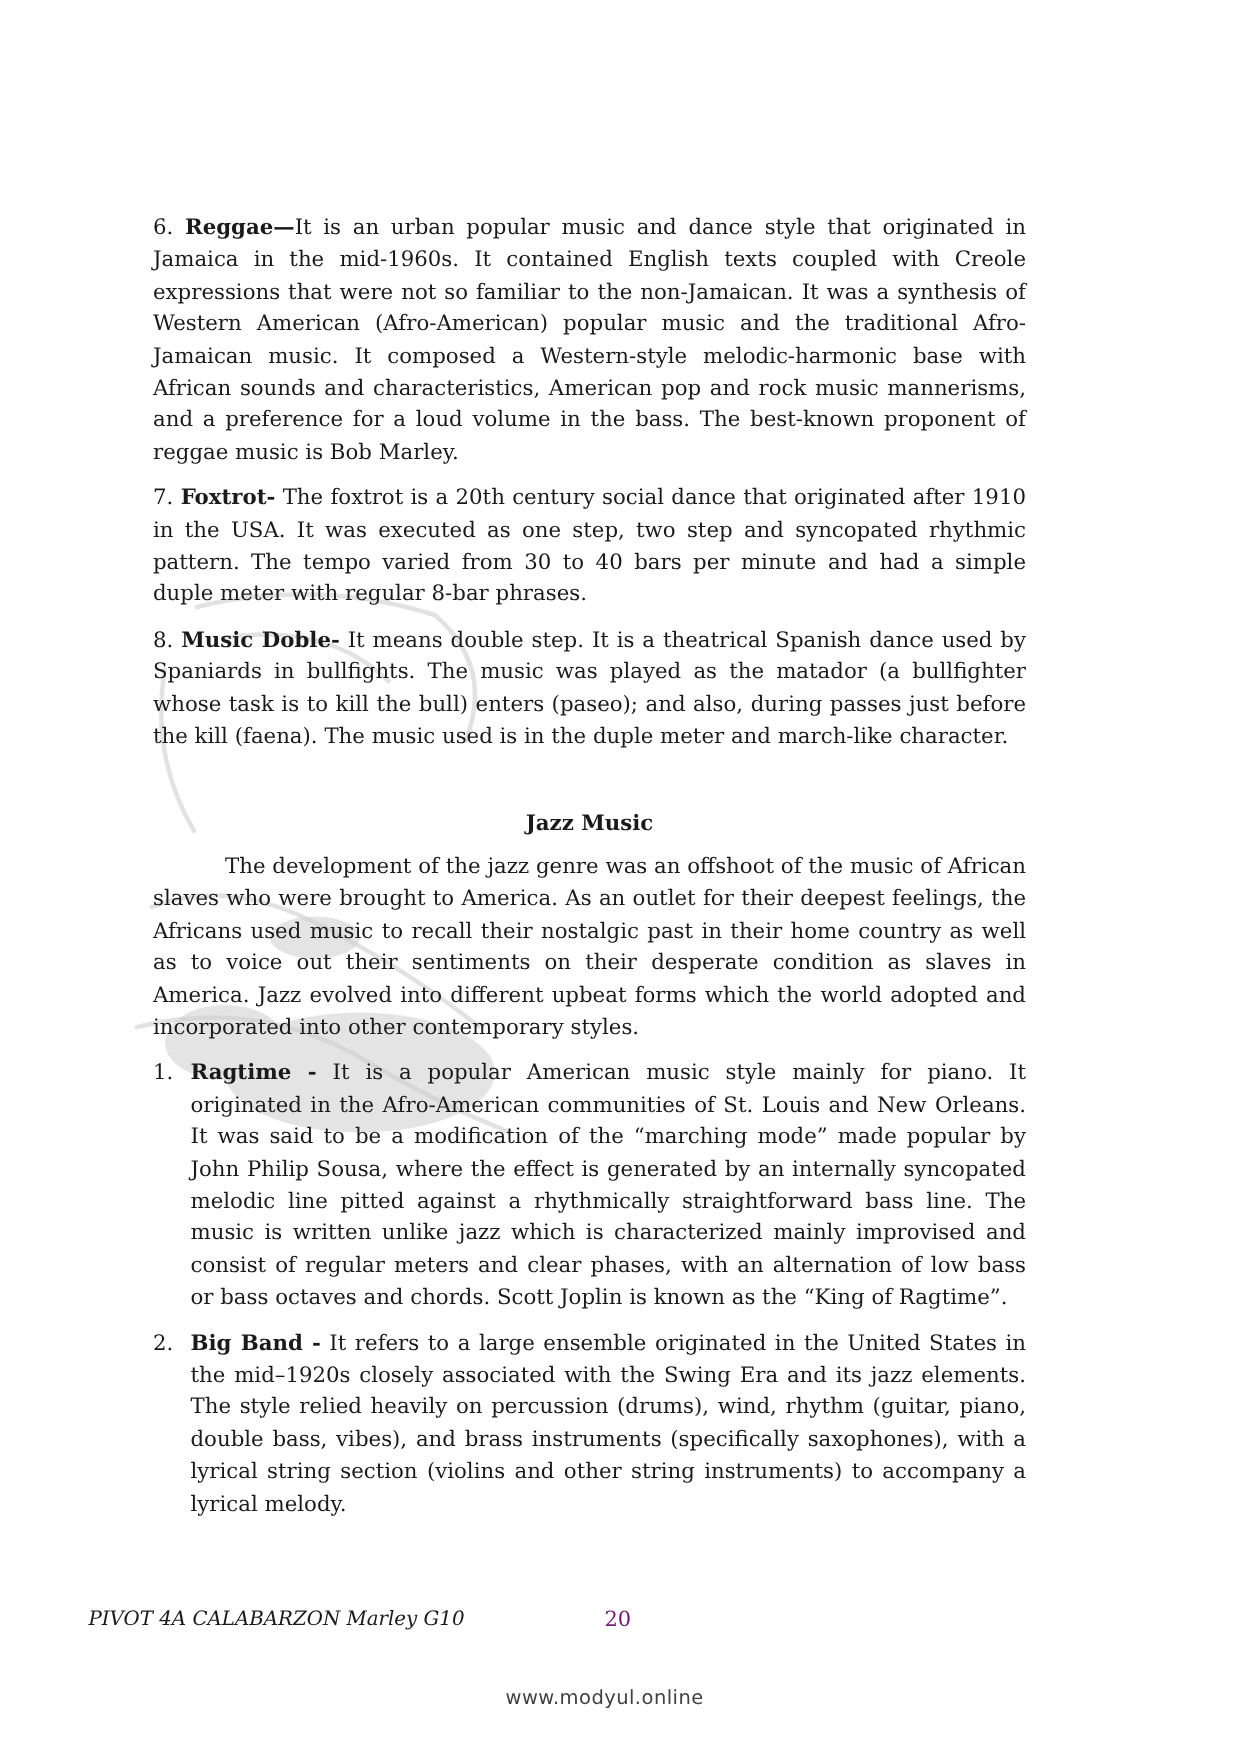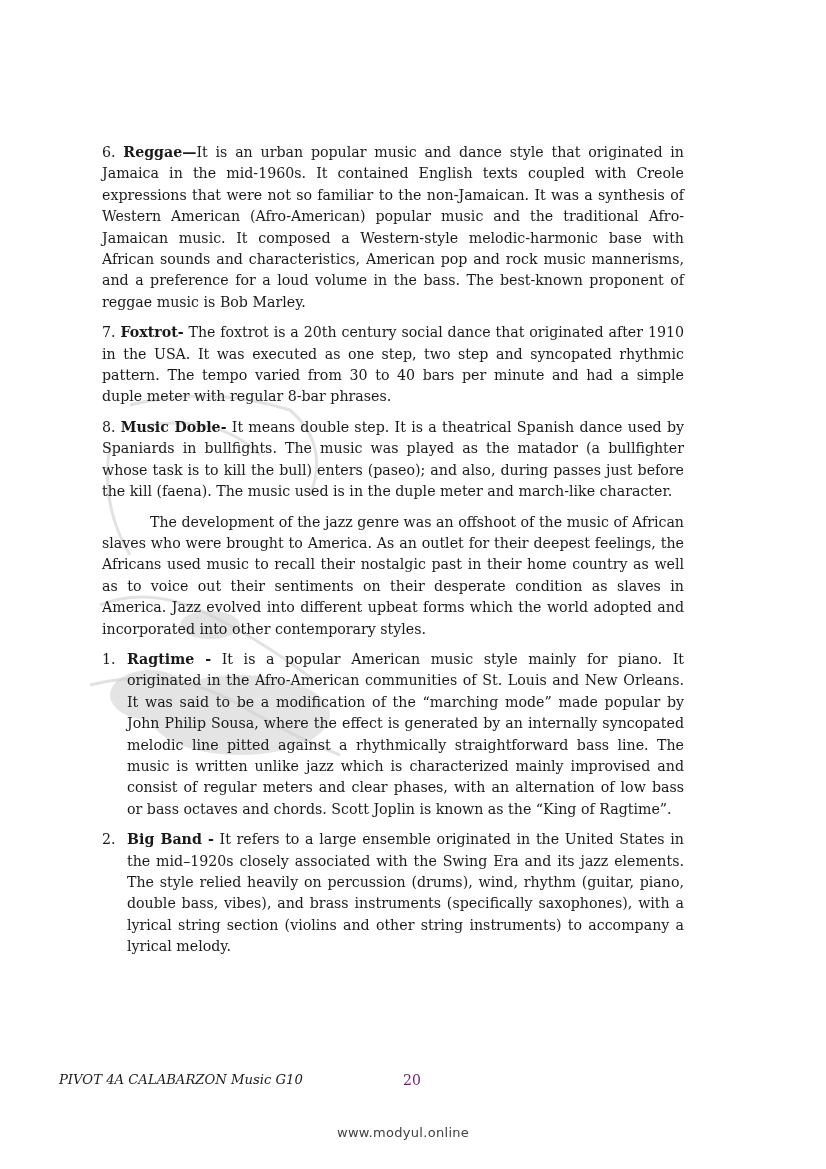--- a/index.html
+++ b/index.html
@@ -62,30 +62,31 @@
     </p>
     <p>
       <span>7.</span>
       <b>Foxtrot-</b><span> The foxtrot is a 20th century social dance that originated after 1910 in the USA. It was executed as one step, two step and syncopated rhythmic pattern. The tempo varied from 30 to 40 bars per minute and had a simple duple meter with regular 8-bar phrases.</span>
     </p>
     <p>
       <span>8.</span>
       <b>Music Doble-</b><span> It means double step. It is a theatrical Spanish dance used by Spaniards in bullfights. The music was played as the matador (a bullfighter whose task is to kill the bull) enters (paseo); and also, during passes just before the kill (faena). The music used is in the duple meter and march-like character.</span>
     </p>
 
+    <p class="heading">Jazz Music</p>
     <p class="indent">The development of the jazz genre was an offshoot of the music of African slaves who were brought to America. As an outlet for their deepest feelings, the Africans used music to recall their nostalgic past in their home country as well as to voice out their sentiments on their desperate condition as slaves in America. Jazz evolved into different upbeat forms which the world adopted and incorporated into other contemporary styles.</p>
 
     <ul class="list">
       <li>
         <span class="num">1.</span>
         <b>Ragtime -</b><span> It is a popular American music style mainly for piano. It originated in the Afro-American communities of St. Louis and New Orleans. It was said to be a modification of the “marching mode” made popular by John Philip Sousa, where the effect is generated by an internally syncopated melodic line pitted against a rhythmically straightforward bass line. The music is written unlike jazz which is characterized mainly improvised and consist of regular meters and clear phases, with an alternation of low bass or bass octaves and chords. Scott Joplin is known as the “King of Ragtime”.</span>
       </li>
       <li>
         <span class="num">2.</span>
         <b>Big Band -</b><span> It refers to a large ensemble originated in the United States in the mid–1920s closely associated with the Swing Era and its jazz elements. The style relied heavily on percussion (drums), wind, rhythm (guitar, piano, double bass, vibes), and brass instruments (specifically saxophones), with a lyrical string section (violins and other string instruments) to accompany a lyrical melody.</span>
       </li>
     </ul>
   </div>
 
-  <div class="footer-left">PIVOT 4A CALABARZON Music G10</div>
+  <div class="footer-left">PIVOT 4A CALABARZON Marley G10</div>
   <div class="footer-page">20</div>
   <div class="site">www.modyul.online</div>
 </div>
 
 </body></html>

